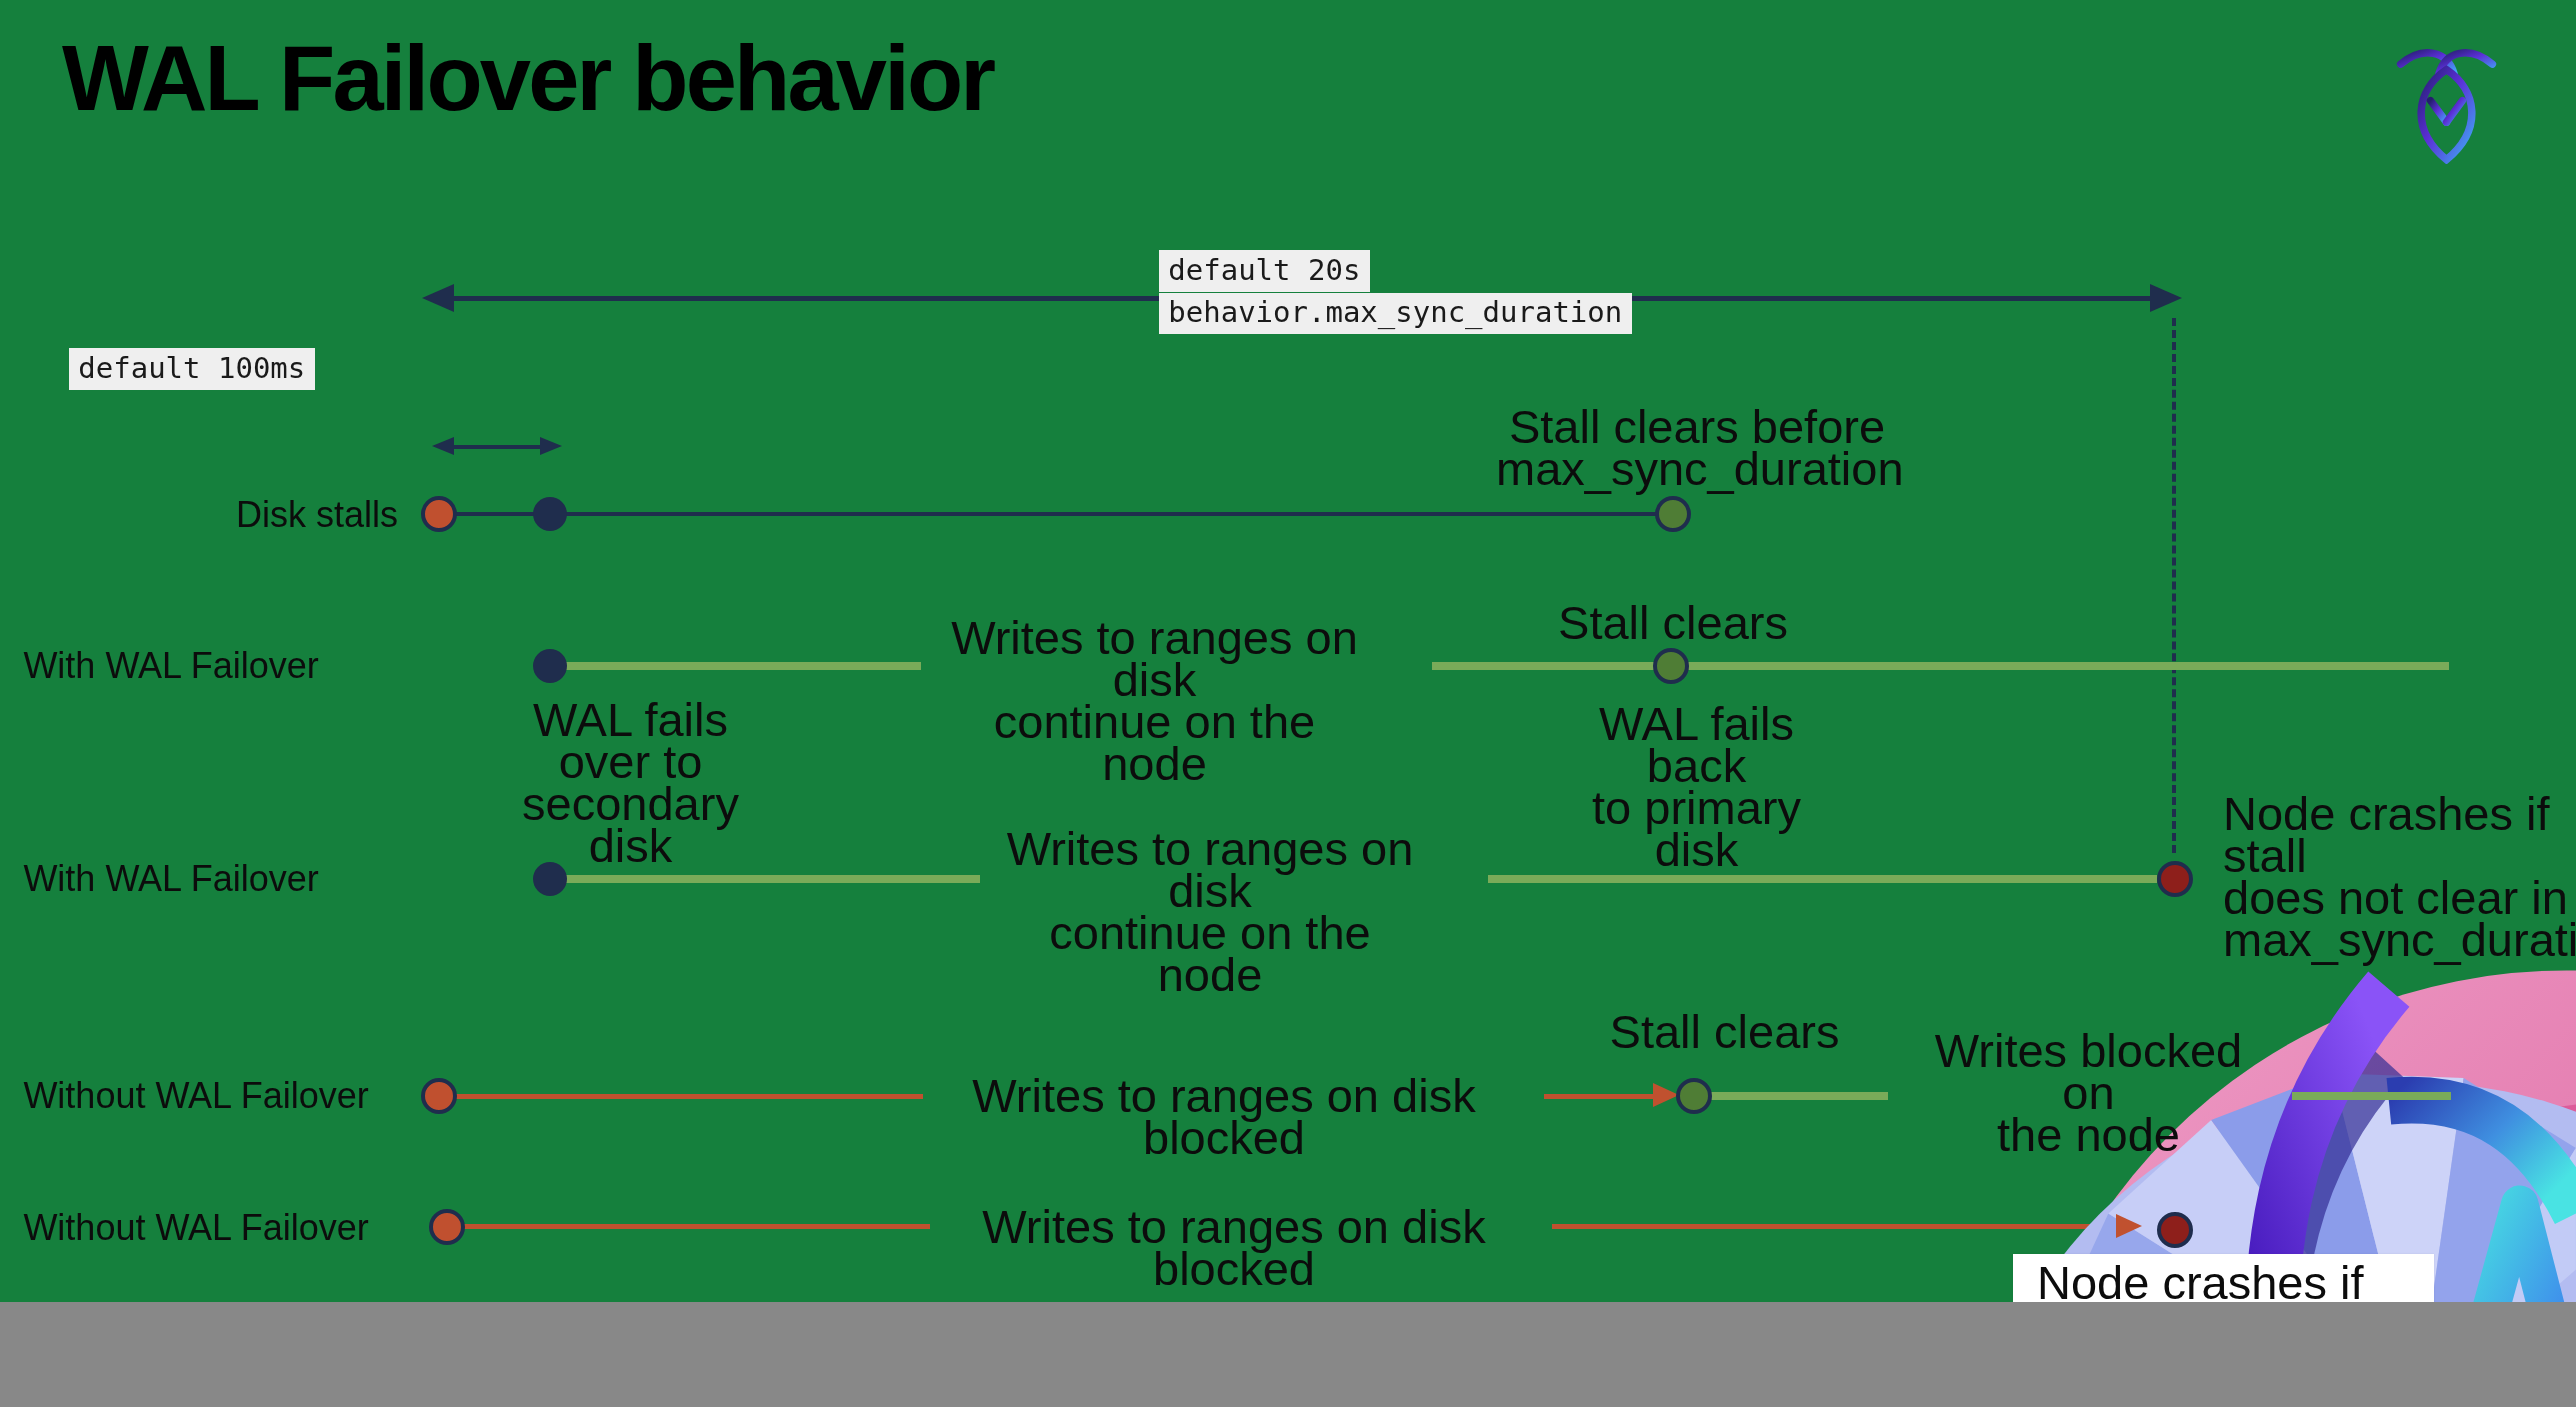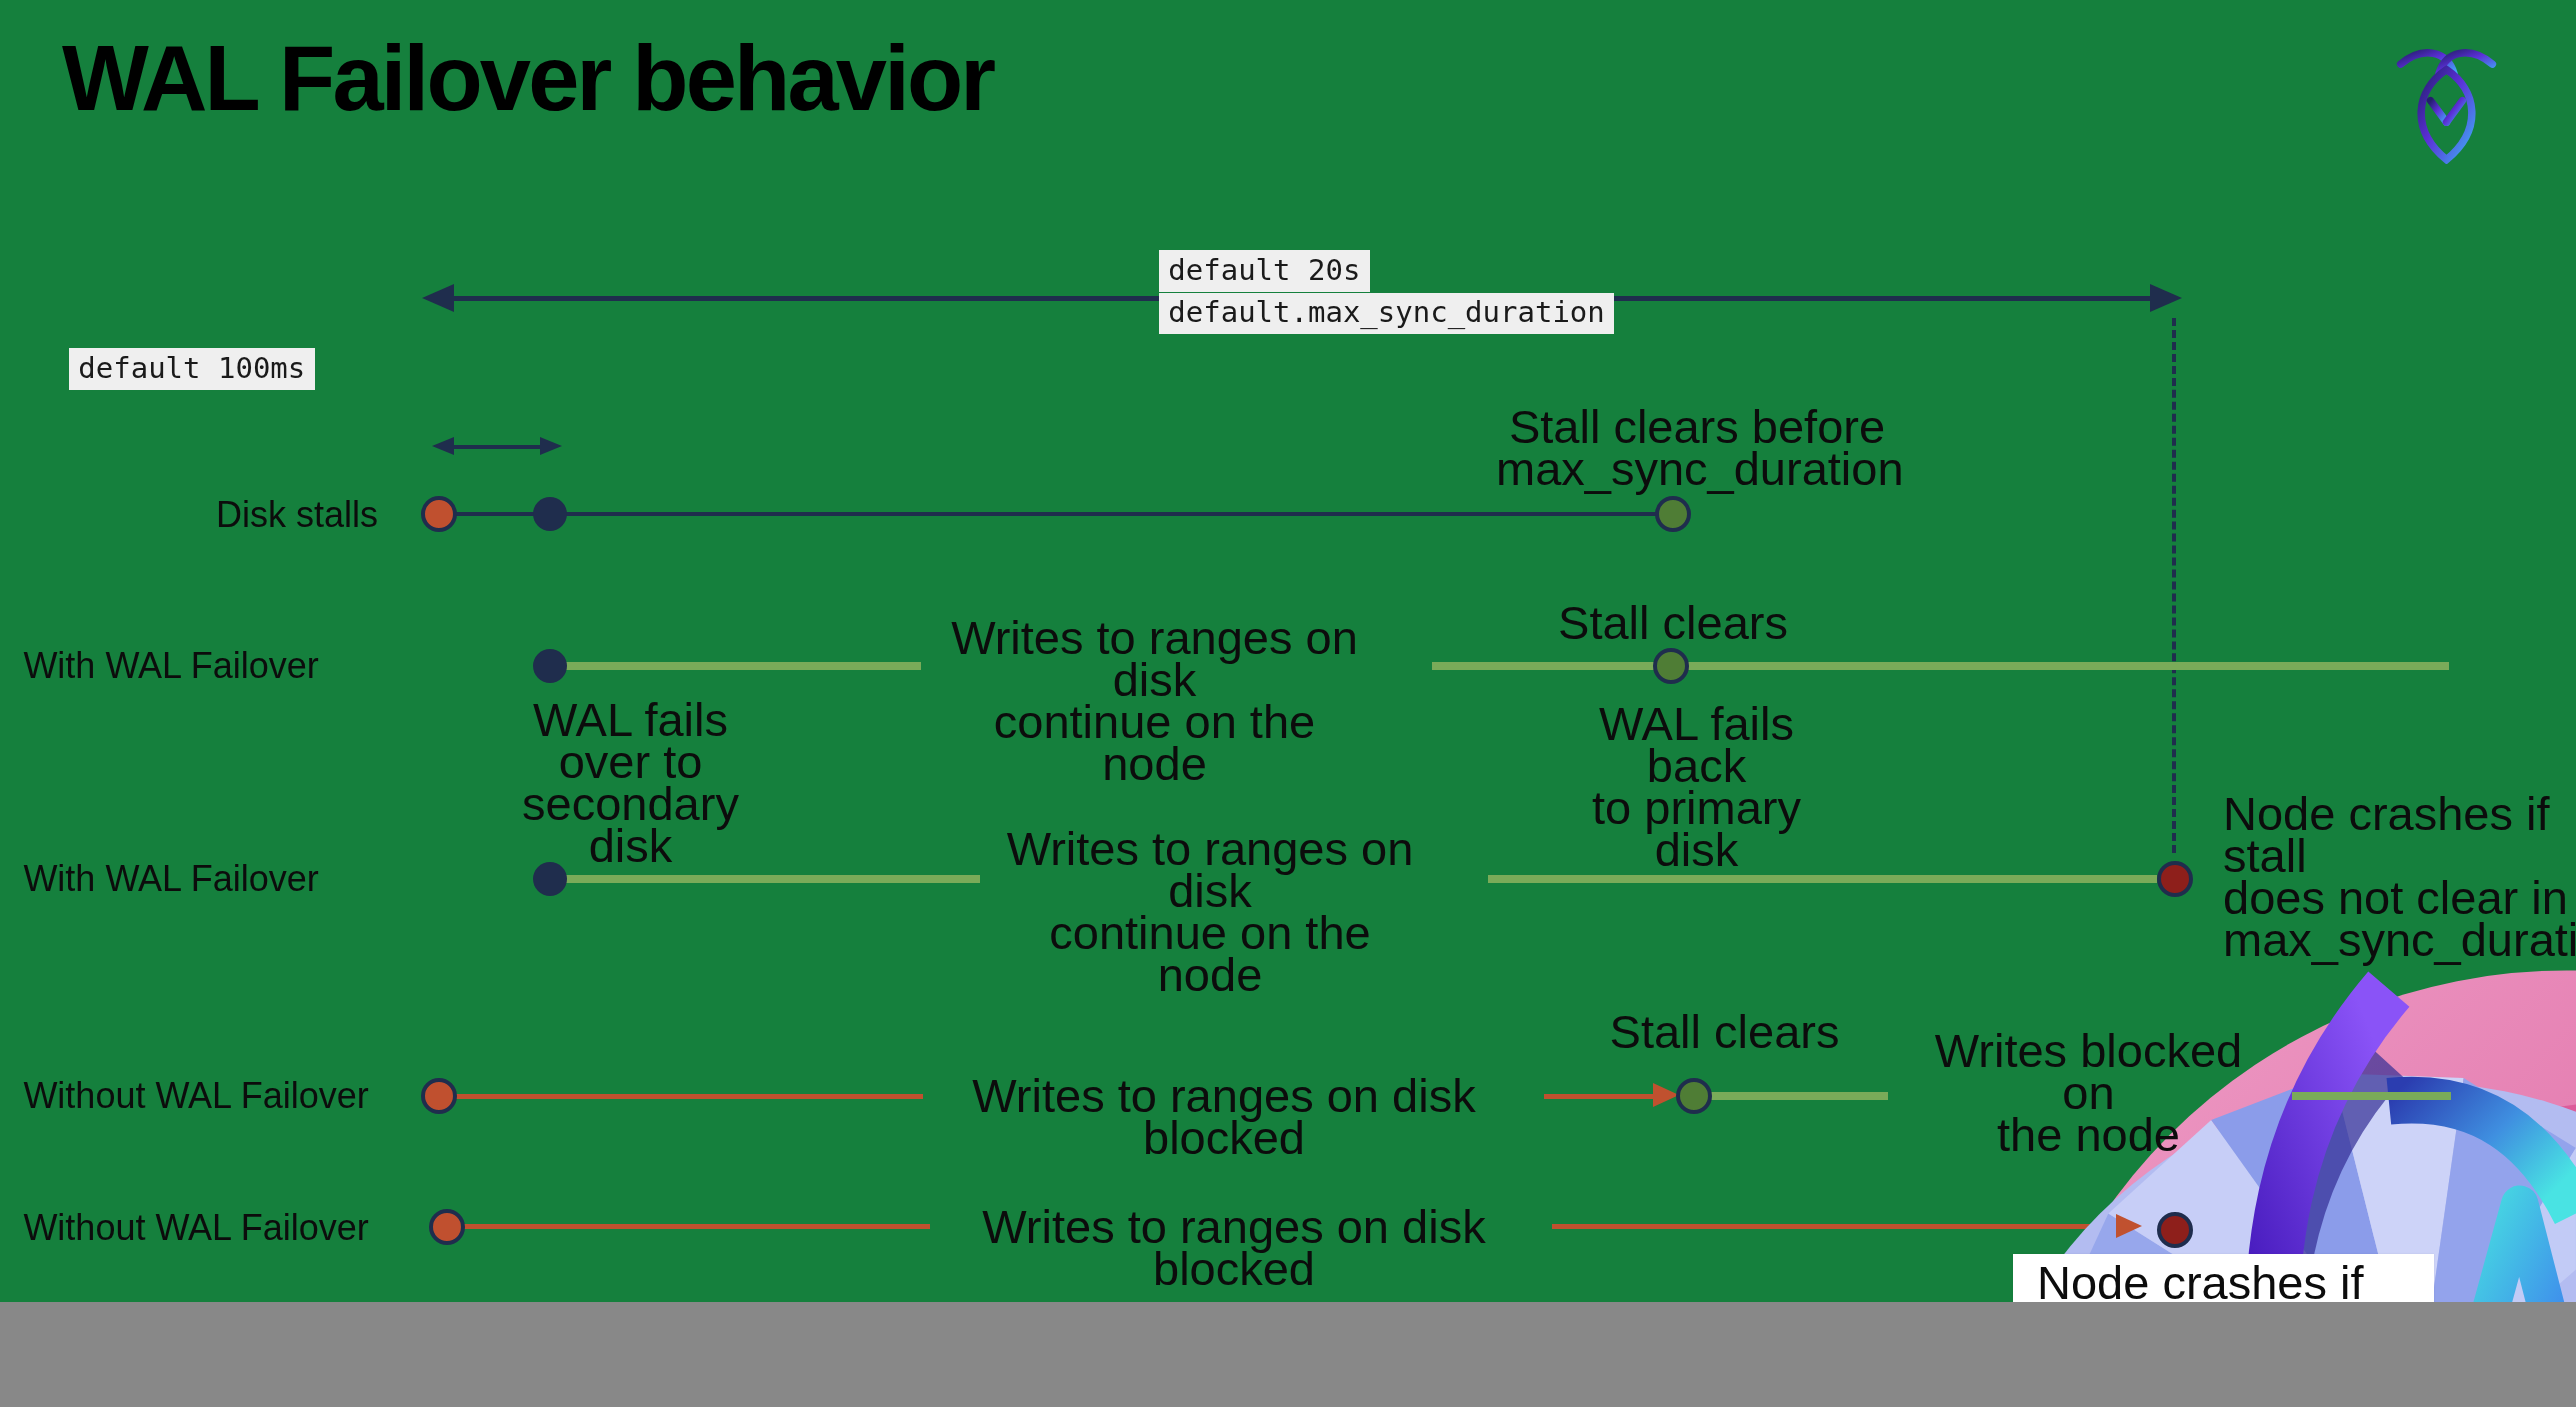--- a/index.html
+++ b/index.html
@@ -87,33 +87,33 @@
       <path d="M55,86 L38,63"></path>
       <path d="M55,86 L72,63"></path>
     </g>
   </svg>
 
   <div class="hline navy-line" style="left:447px; top:296px; width:1710px;"></div>
   <div class="tri nleft" style="left:422px; top:284px;"></div>
   <div class="tri nright" style="left:2150px; top:284px;"></div>
   <div class="mono-callout" style="left:1127px; top:250px;">
     <span>default 20s</span>
-    <span>default.max_sync_duration</span>
+    <span>behavior.max_sync_duration</span>
   </div>
 
   <div class="mono-callout" style="left:37px; top:348px;">
     <span>default 100ms</span>
   </div>
   <div class="hline navy-line" style="left:449px; top:445px; width:93px; height:3.7px;"></div>
   <div class="tri sleft" style="left:432px; top:437px;"></div>
   <div class="tri sright" style="left:540px; top:437px;"></div>
 
   <div class="dashed-v"></div>
 
-  <div class="rowlabel right" style="left:128px; top:494px; width:250px;">Disk stalls</div>
+  <div class="rowlabel right" style="left:148px; top:494px; width:250px;">Disk stalls</div>
   <div class="hline thin-navy" style="left:438px; top:512px; width:1235px;"></div>
   <div class="dot bordered red" style="left:421px; top:496px;"></div>
   <div class="dot navy" style="left:533px; top:497px;"></div>
   <div class="dot bordered green" style="left:1655px; top:496px;"></div>
   <div class="ann center" style="left:1496px; top:406px; width:402px;">Stall clears before
 max_sync_duration</div>
 
   <div class="rowlabel" style="left:23.4px; top:645px;">With WAL Failover</div>
   <div class="hline green-line" style="left:561px; top:662px; width:360px;"></div>
   <div class="hline green-line" style="left:1432px; top:662px; width:224px;"></div>

